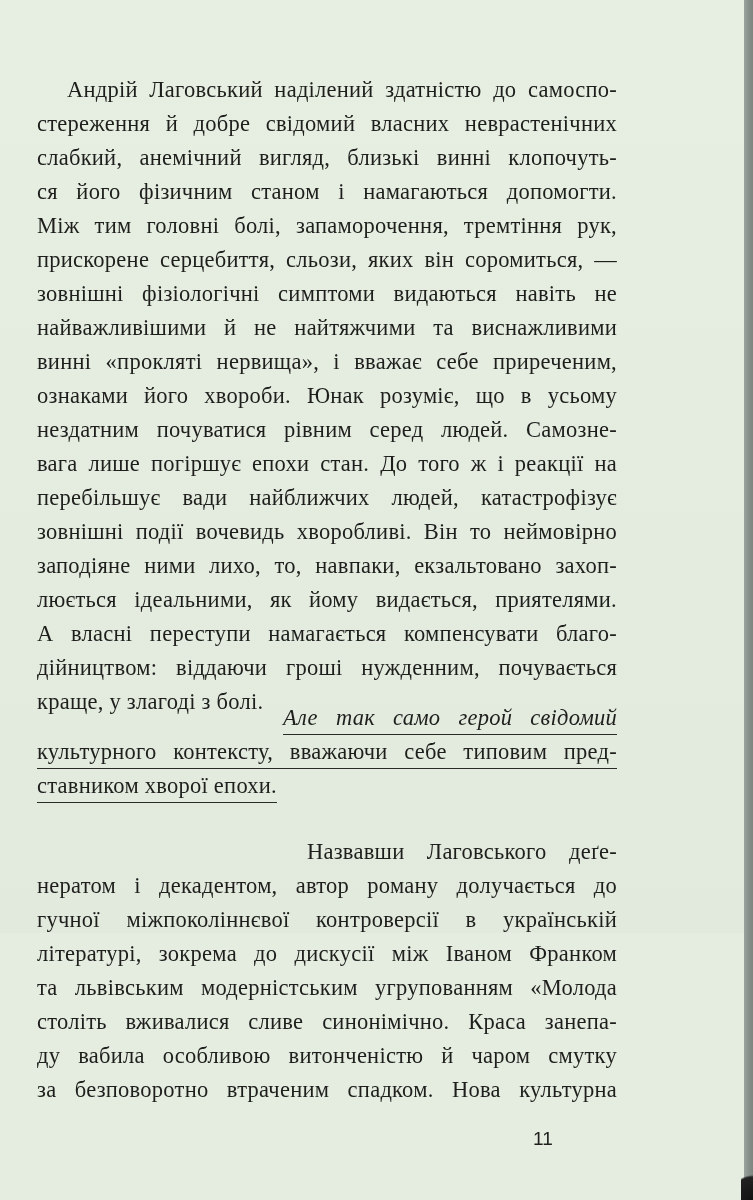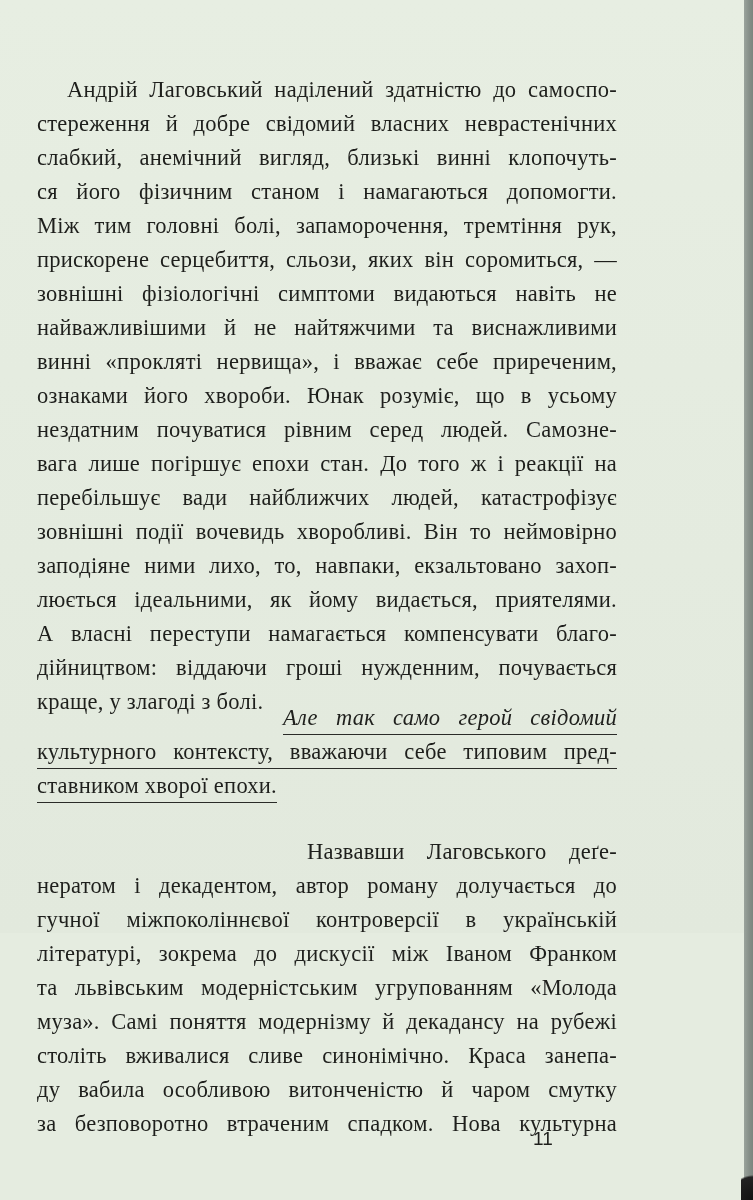--- a/index.html
+++ b/index.html
@@ -124,21 +124,20 @@
       <span class="underlined-inline">ставником хворої епохи.</span>
     </div>
   </div>
 
   <div class="text-block" id="para3">
     <div class="line deep-indent-2">Назвавши Лаговського деґе-</div>
     <div class="line">нератом і декадентом, автор роману долучається до</div>
     <div class="line">гучної міжпоколіннєвої контроверсії в українській</div>
     <div class="line">літературі, зокрема до дискусії між Іваном Франком</div>
     <div class="line">та львівським модерністським угрупованням «Молода</div>
-    <div class="line">муза». Самі поняття модернізму й декадансу на рубежі</div>
     <div class="line">століть вживалися сливе синонімічно. Краса занепа-</div>
     <div class="line">ду вабила особливою витонченістю й чаром смутку</div>
     <div class="line">за безповоротно втраченим спадком. Нова культурна</div>
   </div>
 
   <div class="page-number">11</div>
 </div>
 
 <div class="page-edge"></div>
 <div class="page-edge-corner"></div>

